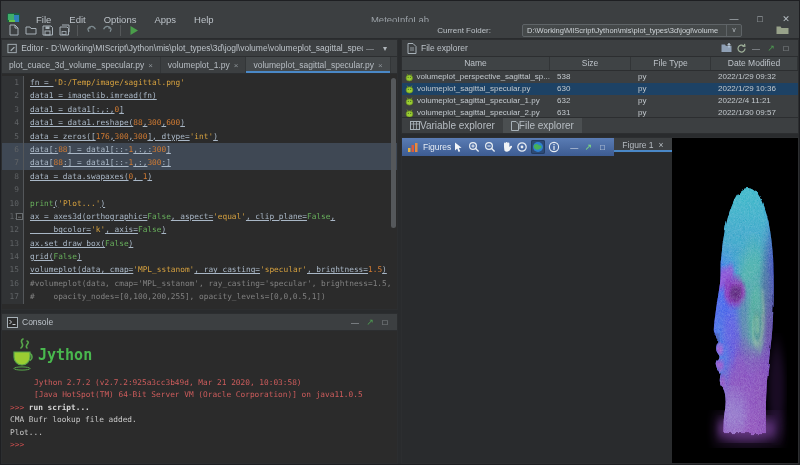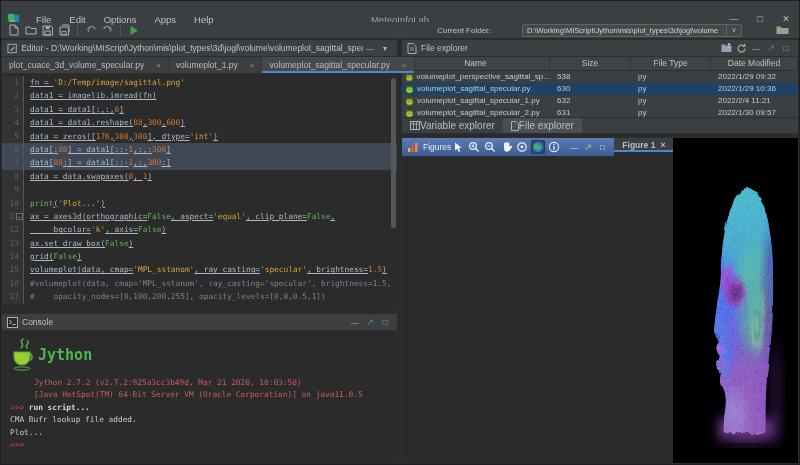--- a/index.html
+++ b/index.html
@@ -39,21 +39,21 @@
 
   .panel-head { height:17px; background:#3c3f41; border-bottom:1px solid #2c2e30; display:flex; align-items:center; padding:0 5px; flex:none; }
   .panel-title { color:#bcc2c8; font-size:8.5px; margin-left:4px; white-space:nowrap; overflow:hidden; }
   .ph-right { margin-left:auto; display:flex; align-items:center; gap:1px; }
   .ph-btn { width:14px; height:13px; display:flex; align-items:center; justify-content:center; color:#b0b6bb; font-size:8px; }
   .ph-btn.green { color:#4e9a51; font-size:9px; }
 
   
   .editor-panel { height:271px; display:flex; flex-direction:column; background:#2b2b2b; border:1px solid #2c2e30; }
   .tabbar { height:17px; background:#3c3f41; display:flex; align-items:stretch; border-bottom:1px solid #2c2e30; flex:none; }
-  .etab { display:flex; align-items:center; gap:12px; padding:0 7px; font-size:8.5px; color:#b7bdc3;
+  .etab { display:flex; align-items:center; gap:4px; padding:0 7px; font-size:8.5px; color:#b7bdc3;
     border-right:1px solid #333638; position:relative; white-space:nowrap; }
   .etab .x { color:#8d9398; font-size:8px; }
   .etab.active { background:#45494b; }
   .etab.active::after { content:""; position:absolute; left:0; right:0; bottom:0; height:2px; background:#4a88c7; }
   .code-area { flex:1; position:relative; overflow:hidden; font-family:"DejaVu Sans Mono", monospace;
     font-size:7.8px; padding-top:2px; }
   .code-line { display:flex; height:13.4px; line-height:13.4px; }
   .code-line.sel { background:#3f4854; }
   .gutter { width:22px; flex:none; background:#313335; border-right:1px solid #54575a; color:#606366;
     text-align:right; padding-right:4px; position:relative; }
@@ -95,21 +95,21 @@
   
   .fig-panel { flex:1; display:flex; flex-direction:row; border:1px solid #2c2e30; }
   .fig-head { height:18px; background:linear-gradient(#5a7cb4,#3d5c92); display:flex; align-items:center; padding:0 5px; flex:none; }
   .fig-title { color:#e6ecf4; font-size:8.5px; margin-left:4px; }
   .fig-tools { margin-left:auto; display:flex; align-items:center; gap:2px; }
   .fig-tool { width:14px; height:14px; display:flex; align-items:center; justify-content:center; border-radius:2px; }
   .fig-tool.pressed { background:#2d4a75; box-shadow:inset 0 0 0 1px #243c60; }
   .fig-win { display:flex; margin-left:6px; }
   .fig-win .ph-btn { color:#dfe5ec; }
   .fig-win .ph-btn.green { color:#7ee07f; }
-  .fig-tabs { height:15px; background:#3c3f41; border-bottom:1px solid #2c2e30; display:flex; flex:none;font-weight:bold; }
+  .fig-tabs { height:15px; background:#3c3f41; border-bottom:1px solid #2c2e30; display:flex; flex:none; }
   .fig-tab { display:flex; align-items:center; gap:5px; padding:0 8px; color:#b7bdc3; font-size:8.5px; position:relative; }
   .fig-tab.active::after { content:""; position:absolute; left:0; right:0; bottom:0; height:2px; background:#4a88c7; }
   .fig-canvas { flex:1; background:#000; position:relative; overflow:hidden; }
   .fig-canvas svg { position:absolute; inset:0; width:100%; height:100%; }
 
   svg.icon { display:block; }
 </style>
 </head>
 <body>
 

